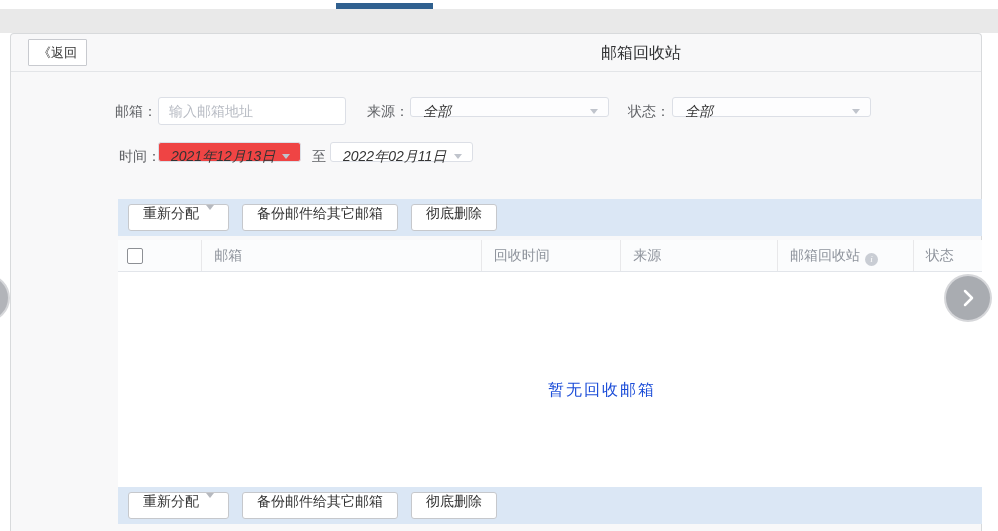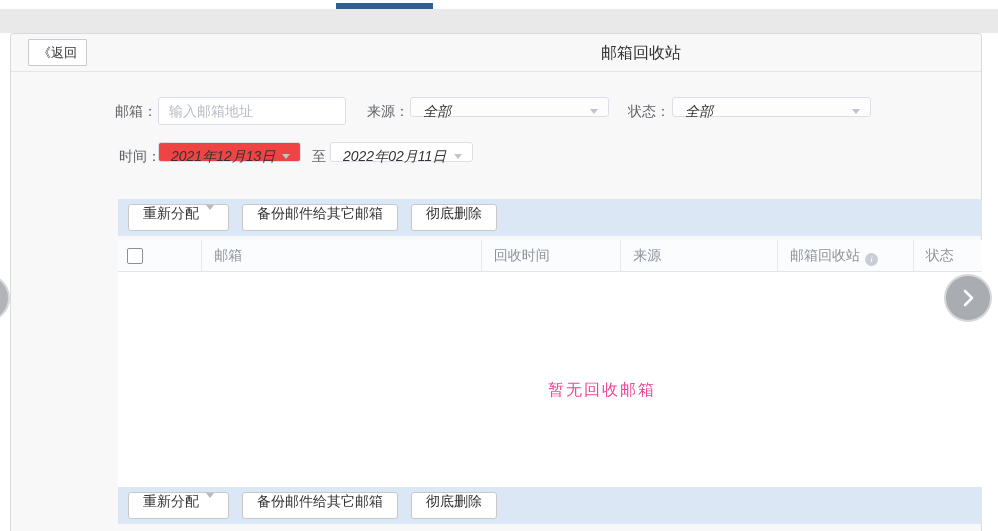--- a/index.html
+++ b/index.html
@@ -149,21 +149,21 @@
   }
   
   .tbody {
     position: absolute; left: 107px; top: 238px;
     width: 864px; height: 215px;
     background: #ffffff;
   }
   .empty-text {
     position: absolute; left: 484px; top: 108px;
     transform: translateX(-50%);
-    font-size: 16px; color: #ec4899;
+    font-size: 16px; color: #1d4ed8;
     letter-spacing: 2px; white-space: nowrap; font-family: Liberation Serif, serif;
   }
   
   .side-arrow {
     position: absolute;
     width: 44px; height: 44px;
     border-radius: 50%;
     background: #a9acb1;
     box-shadow: 0 0 0 2px #d6d7da;
     display: flex; align-items: center; justify-content: center;

